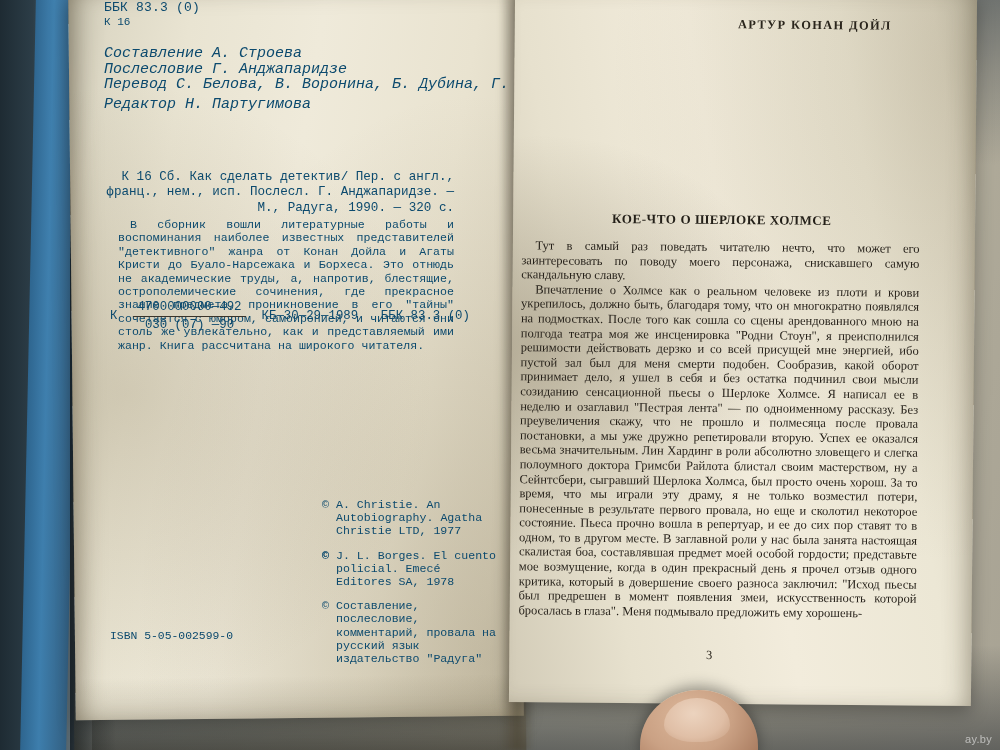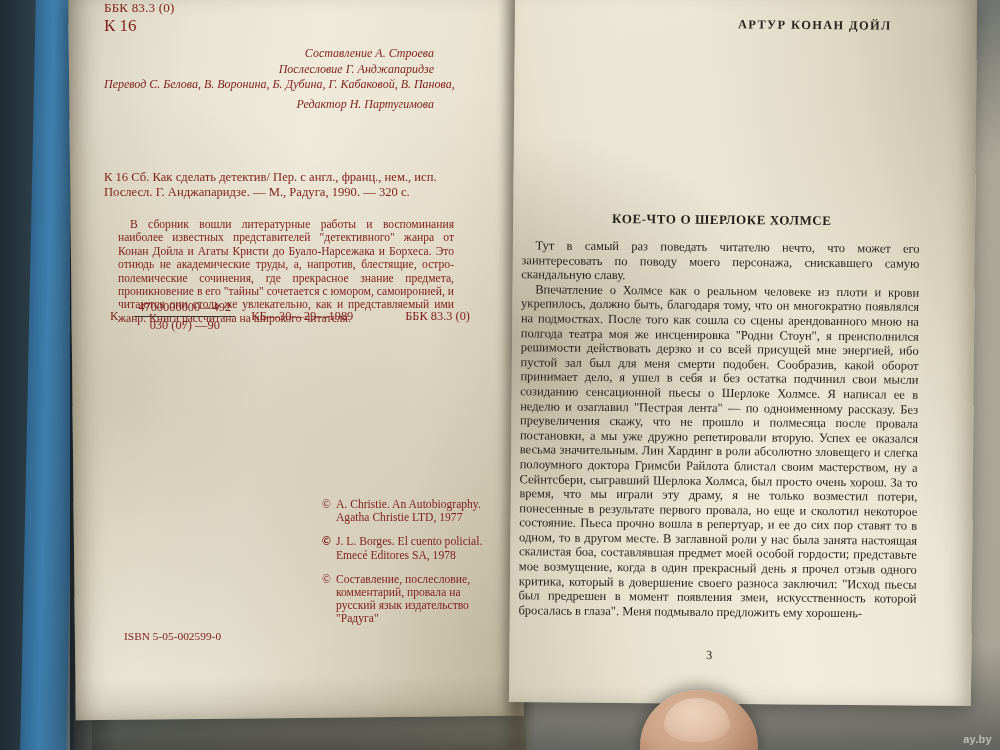--- a/index.html
+++ b/index.html
@@ -134,48 +134,47 @@
 
   
   .watermark {
     position: absolute;
     right: 8px;
     bottom: 5px;
     font-family: "Liberation Sans", sans-serif;
     font-size: 11px;
     color: rgba(255,255,255,0.55);
     letter-spacing: .3px;
-    font-weight: bold;
   }
 
   
   .l-text {
     position: absolute;
-    color: #7f1d1d;
-    font-family: Liberation Serif, serif;
+    color: #0c4a6e;
+    font-family: Liberation Mono, monospace;
   }
 
   .bbk-top { left: 104px; top: 0px; font-size: 13px; letter-spacing: .2px; }
-  .k16-top { left: 104px; top: 16px; font-size: 17px; }
+  .k16-top { left: 104px; top: 16px; font-size: 11px; }
 
   .credits {
     left: 104px; top: 46px;
     width: 330px;
     font-style: italic;
-    font-size: 12px;
+    font-size: 15px;
     line-height: 15.6px;
-    text-align: right;
   }
   .credits div { white-space: nowrap; }
 
   .cip {
     left: 104px; top: 170px;
     width: 350px;
     font-size: 12.6px;
     line-height: 15.4px;
+    text-align: right;
   }
 
   .annotation {
     left: 118px; top: 218px;
     width: 336px;
     font-size: 11.6px;
     line-height: 13.4px;
     text-align: justify;
   }
   .annotation p { margin: 0; text-indent: 12px; }
@@ -200,21 +199,21 @@
 
   .copyrights {
     left: 322px; top: 498px;
     width: 180px;
     font-size: 11.6px;
     line-height: 13.2px;
   }
   .copyrights .cblock { margin-bottom: 11px; position: relative; padding-left: 14px; }
   .copyrights .cmark { position: absolute; left: 0; top: 0; }
 
-  .isbn { left: 110px; top: 630px; font-size: 11.4px; margin-left: 14px; }
+  .isbn { left: 110px; top: 630px; font-size: 11.4px; }
 
   
   .r-author {
     position: absolute;
     left: 738px; top: 18px;
     font-family: "Liberation Serif", serif;
     font-size: 12.4px;
     letter-spacing: 1.4px;
     color: #2a251c;
     font-weight: bold;

